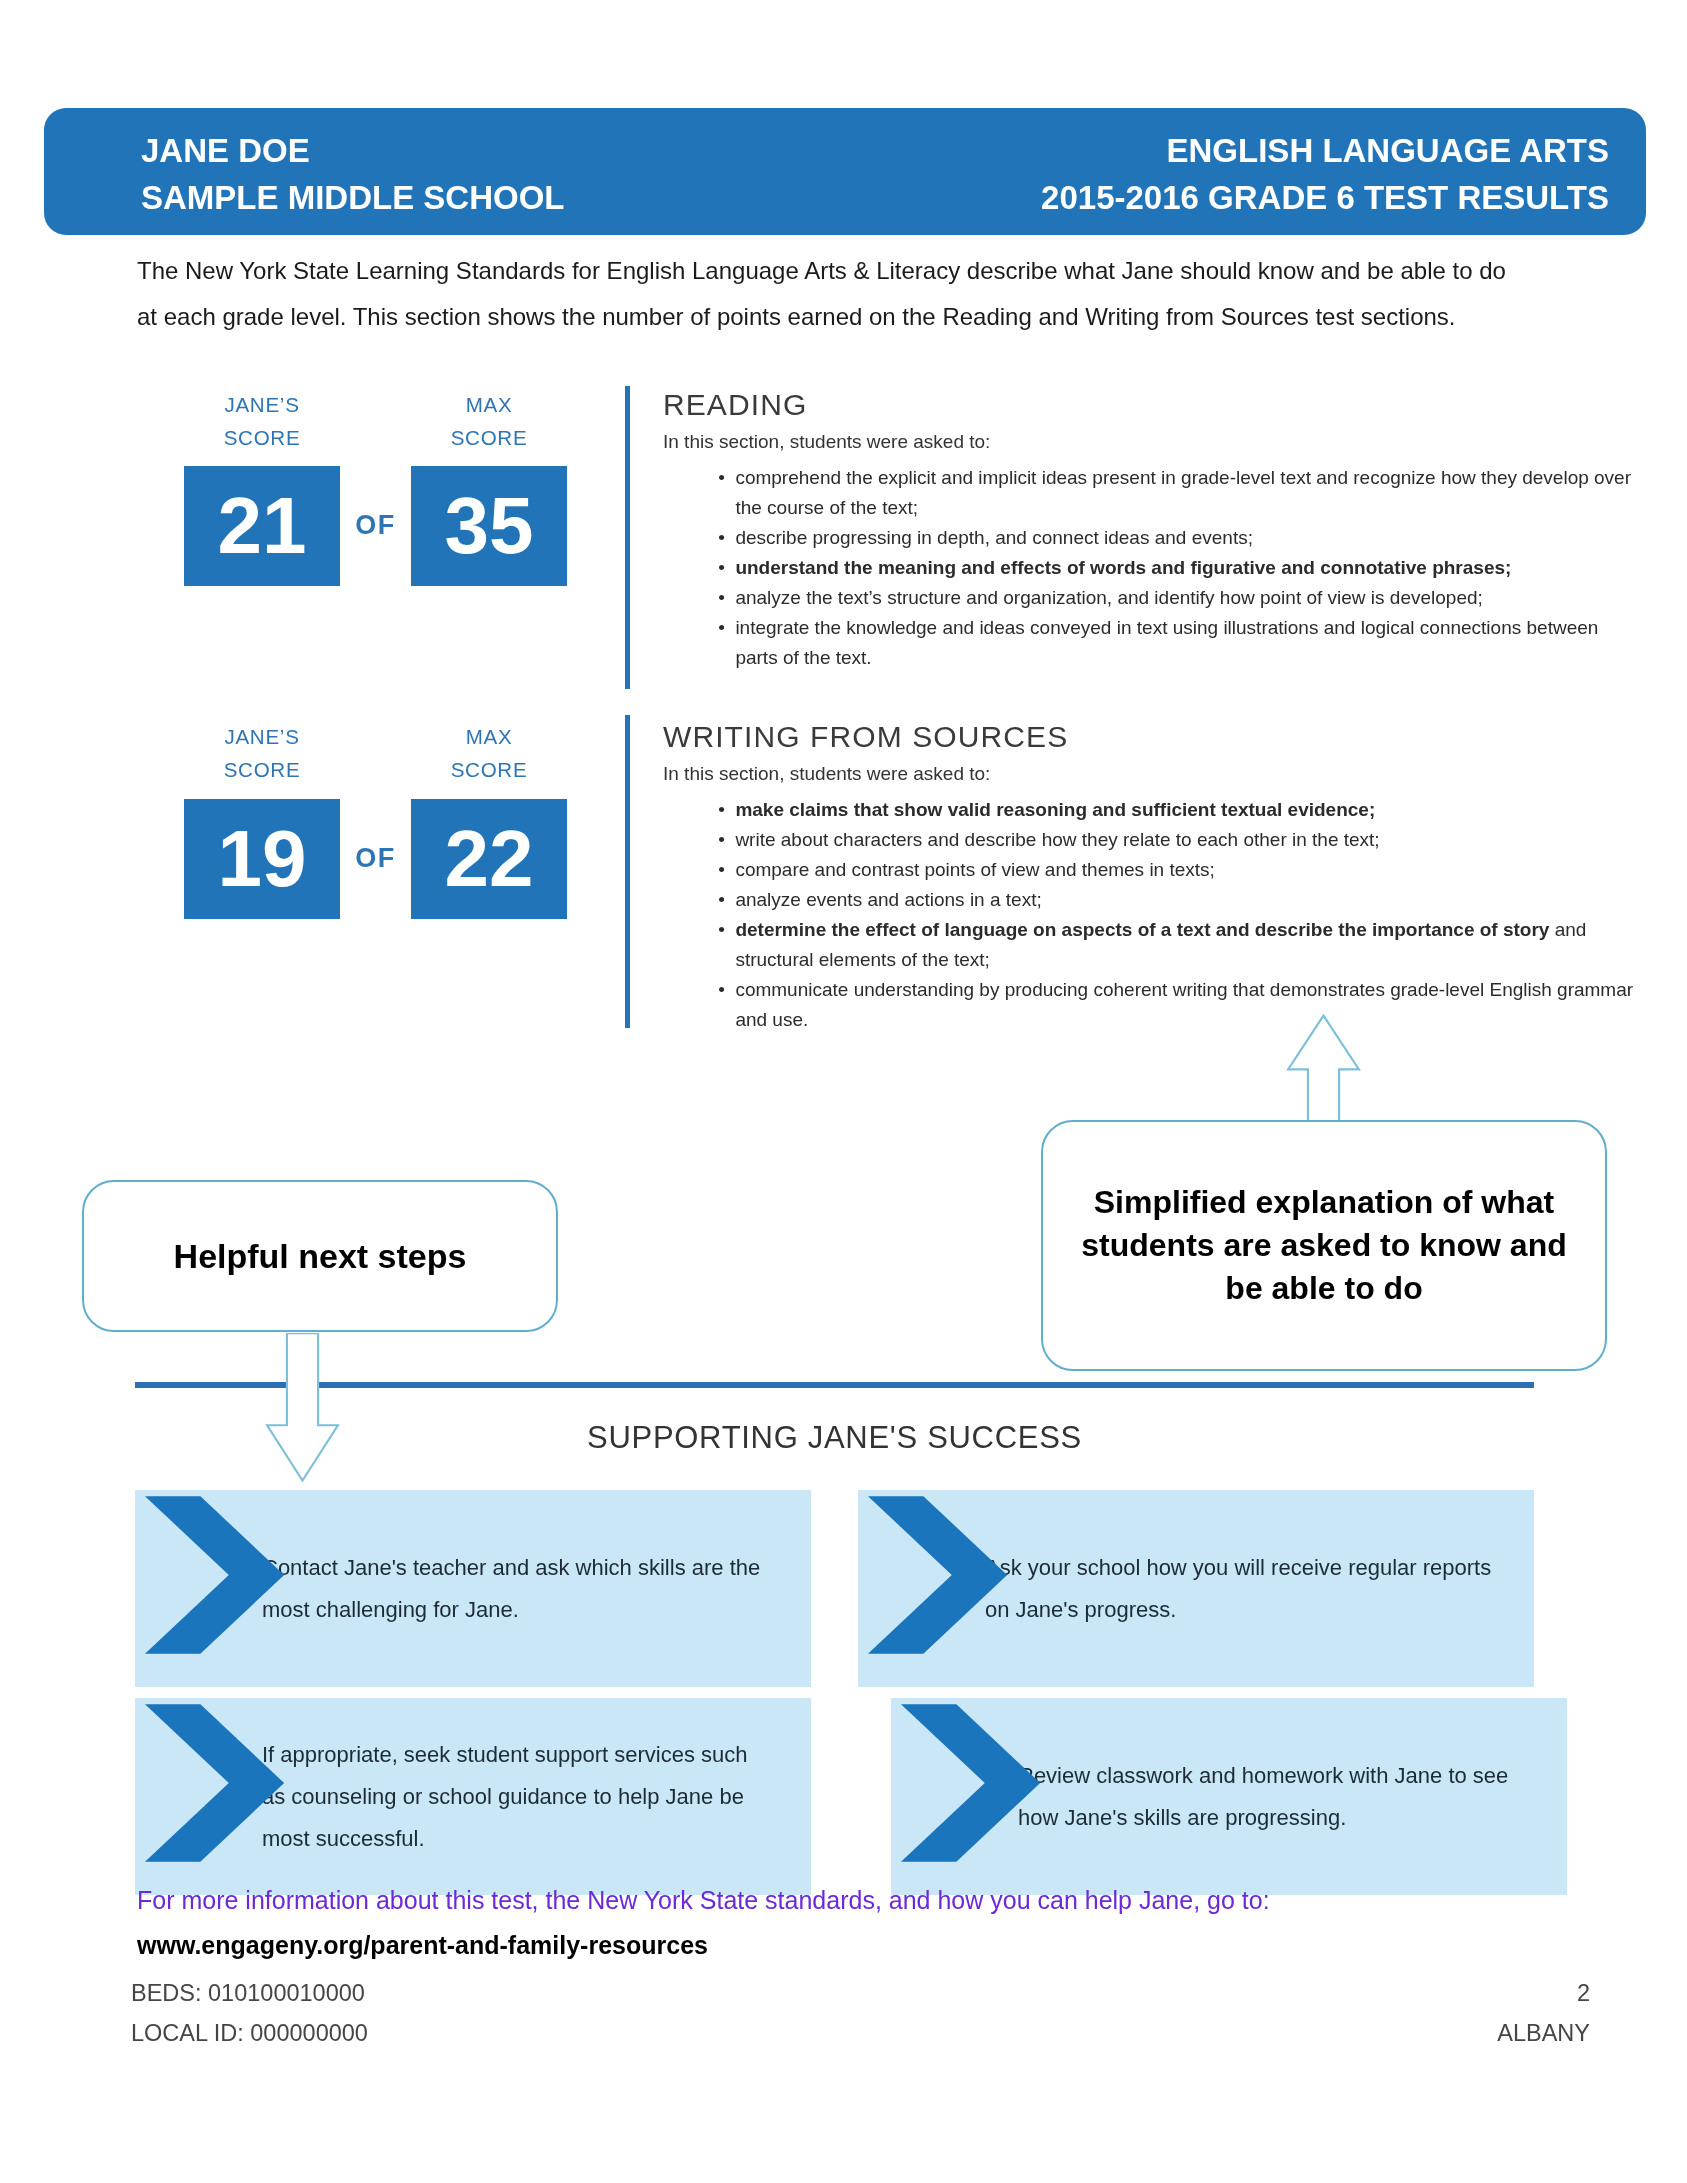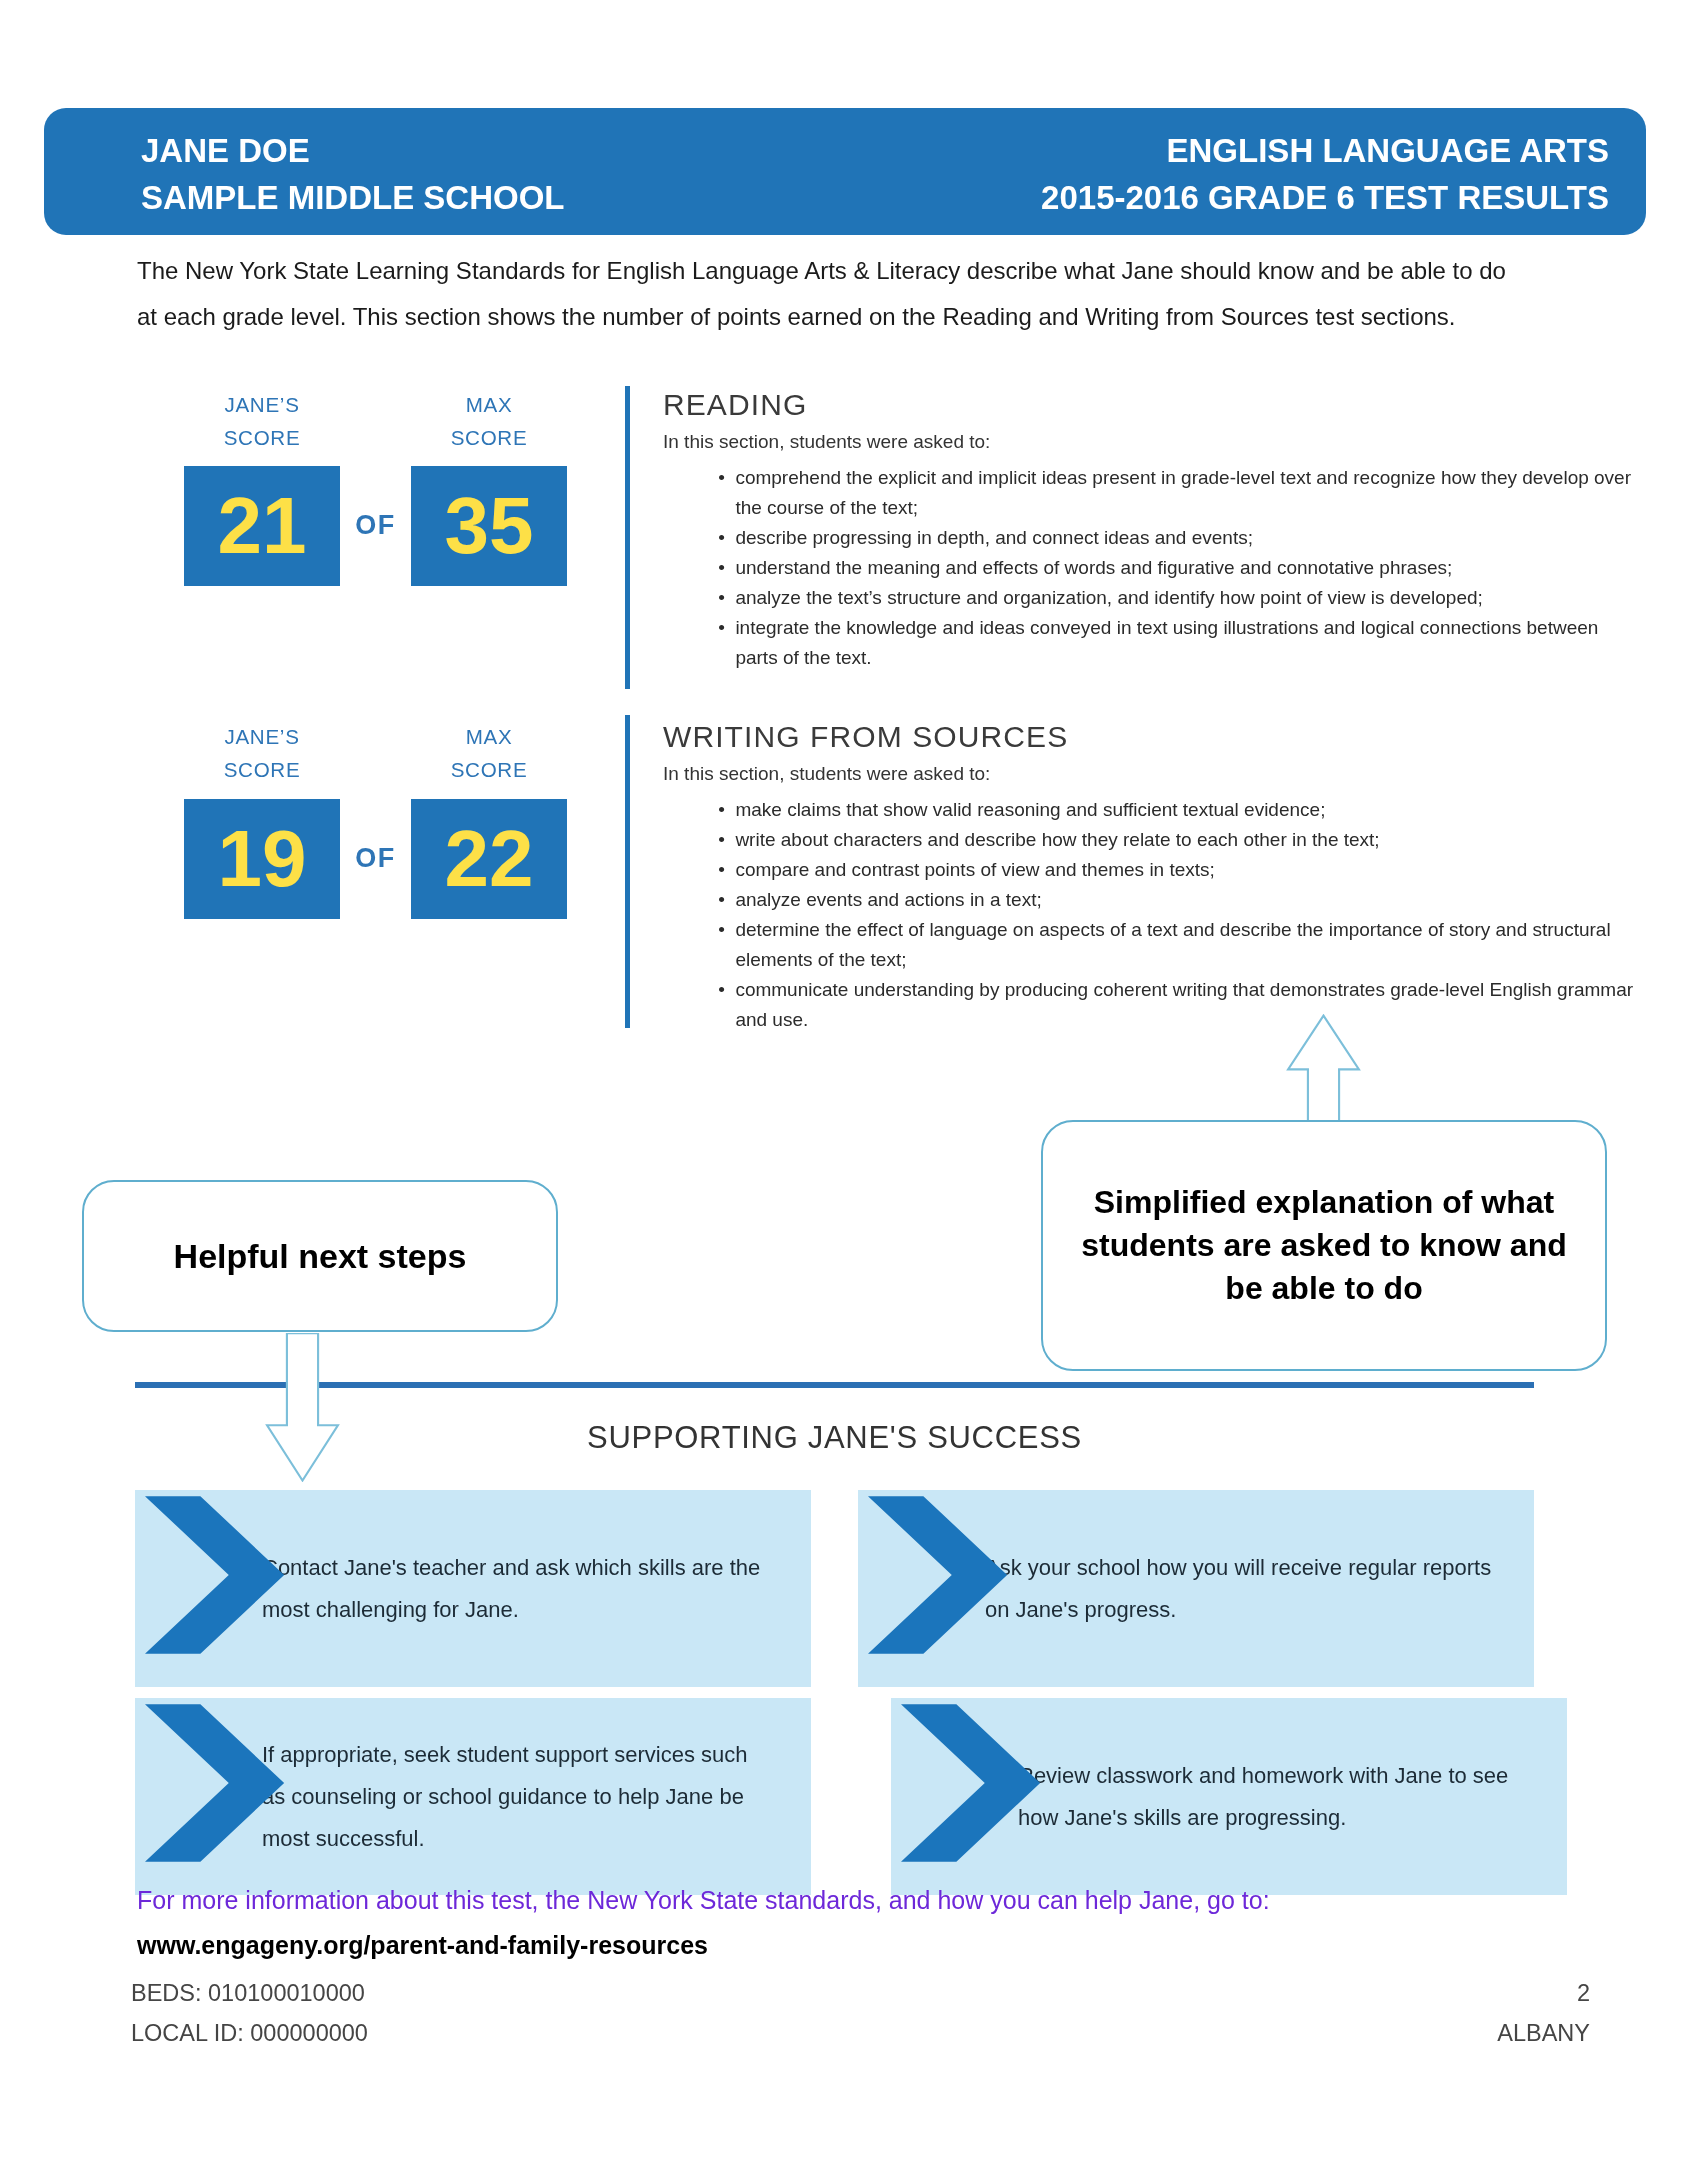--- a/index.html
+++ b/index.html
@@ -14,33 +14,33 @@
   .header-right{text-align:right;}
 
   
   .intro{position:absolute;left:137px;top:248px;width:1388px;font-size:24px;
     line-height:46px;color:#1b1b1b;}
 
   
   .score-label{position:absolute;width:156px;text-align:center;font-size:20.6px;
     line-height:33px;letter-spacing:0.7px;color:var(--score-label-blue,#2E75B6);}
   .score-box{position:absolute;width:156px;height:120px;background:var(--primary-blue,#2074B7);
-    color:#fde047;font-weight:bold;font-size:80px;display:flex;align-items:center;justify-content:center;}
+    color:#ffffff;font-weight:bold;font-size:80px;display:flex;align-items:center;justify-content:center;}
   .of-label{position:absolute;width:71px;text-align:center;font-weight:bold;font-size:27px;
     letter-spacing:1.4px;color:var(--score-label-blue,#2E75B6);}
   .vline{position:absolute;width:5px;background:var(--primary-blue,#2074B7);}
 
   
   .section-text{position:absolute;left:663px;width:972px;color:#222;}
   .section-title{font-size:30px;font-weight:400;letter-spacing:1.1px;color:#3a3a3a;margin:0 0 8.5px 0;}
   .section-intro{font-size:19px;margin:0 0 10px 0;color:#333;}
   ul.bullets{list-style:none;margin:0;padding:0 0 0 51px;}
   ul.bullets li{position:relative;padding-left:21.4px;font-size:19px;line-height:30px;color:#2b2b2b;}
   ul.bullets li::before{content:"\2022";position:absolute;left:4.3px;}
-  .bold-part{font-weight:normal;}
+  .bold-part{font-weight:bold;}
 
   
   .bubble{position:absolute;background:#fff;border:2.1px solid var(--callout-border,#5FAECE);
     border-radius:32px;display:flex;align-items:center;justify-content:center;color:#000;
     font-weight:bold;text-align:center;box-sizing:border-box;padding:0 28.5px;}
   .bubble-left{left:82px;top:1180px;width:476px;height:152px;font-size:34px;}
   .bubble-right{left:1041px;top:1120px;width:566px;height:251px;font-size:32px;line-height:43px;}
 
   .divider{position:absolute;left:135px;top:1382px;width:1399px;height:5.7px;
     background:var(--divider-blue,#2B70B4);}

